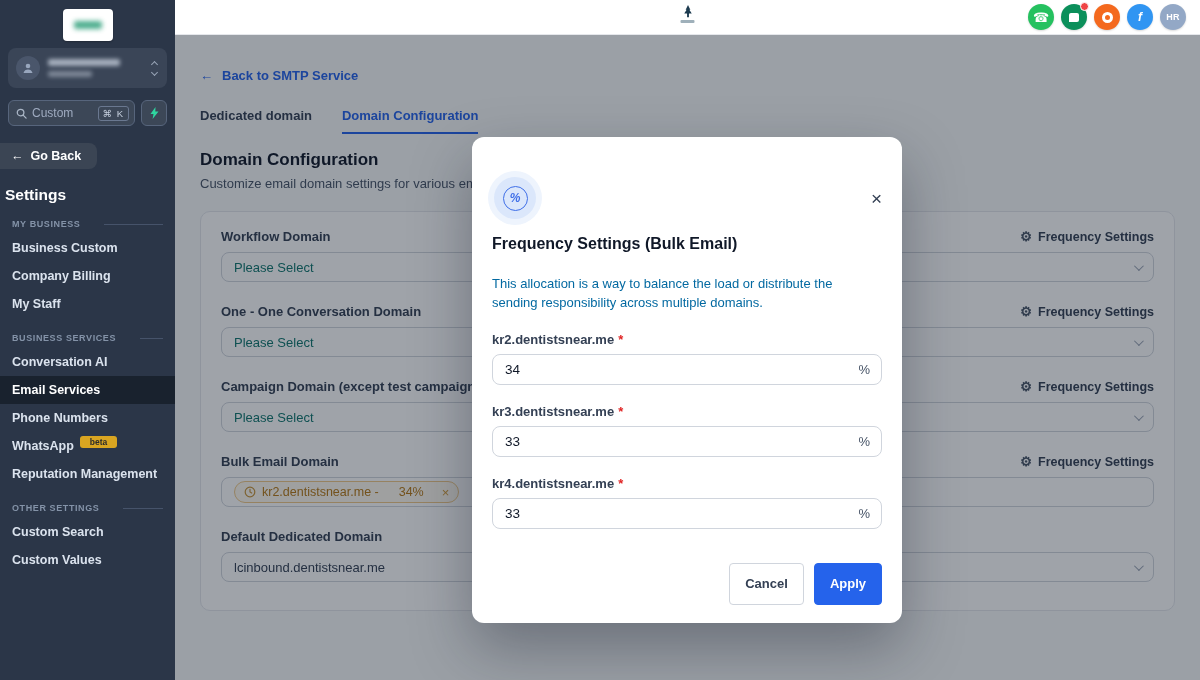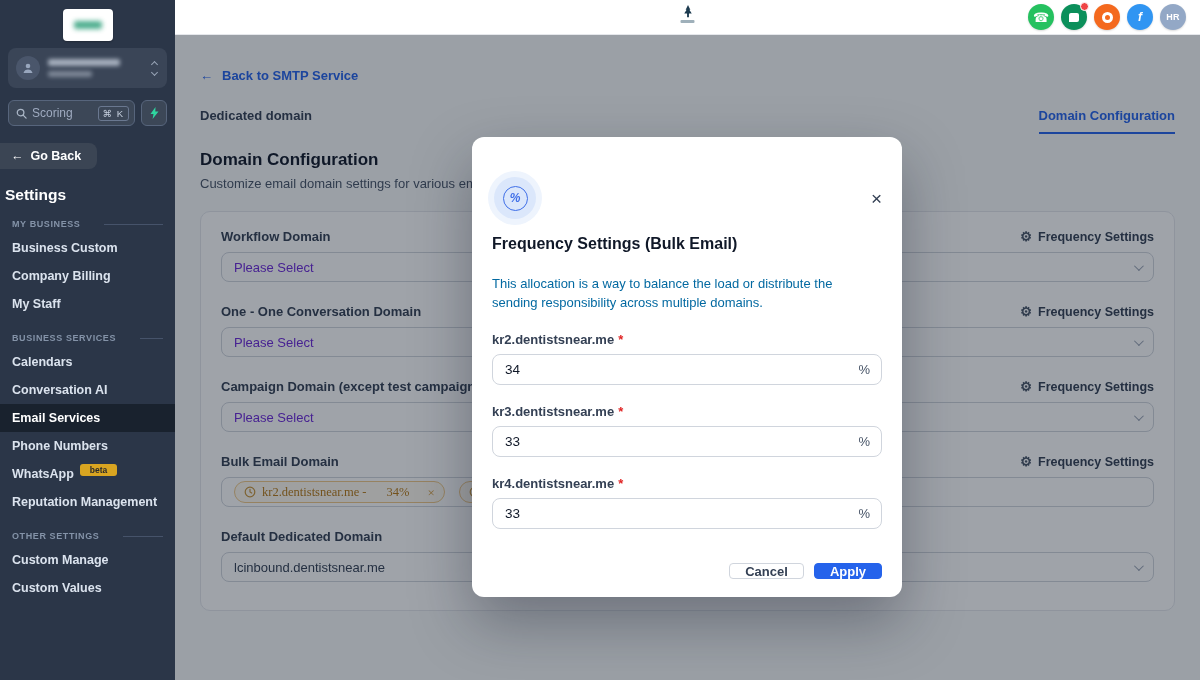--- a/index.html
+++ b/index.html
@@ -46,33 +46,33 @@
   .c-gb { background:#0b8f5a; }
   .gb-bubble { width:10px; height:9px; background:#fff; border-radius:2px 2px 2px 0; }
   .red-dot { position:absolute; top:-2px; right:-2px; width:9px; height:9px; background:#ef4444; border:1.5px solid #fff; border-radius:50%; }
   .c-or { background:#f4691e; }
   .or-ring { width:11px; height:11px; border:3px solid #fff; border-radius:50%; }
   .c-bl { background:#3095f2; color:#fff; font-size:12px; font-weight:bold; font-style:italic; }
   .c-av { background:#93a8c6; color:#fff; font-size:9px; font-weight:bold; letter-spacing:.3px; }
 
   .content { flex:1; padding:31px 25px 0; position:relative; }
   .back-link { display:inline-flex; align-items:center; gap:9px; color:#2563eb; font-size:13px; font-weight:600; cursor:pointer; }
-  .tabs { display:flex; gap:30px; margin-top:24px;justify-content:space-between; }
+  .tabs { display:flex; gap:30px; margin-top:24px; }
   .tab { font-size:13px; font-weight:600; color:#344054; padding-bottom:9px; cursor:pointer; }
   .tab.active { color:#2563eb; border-bottom:2px solid #2563eb; }
   .page-title { margin-top:16px; font-size:17px; font-weight:bold; color:#101828; }
   .page-sub { margin-top:6px; font-size:13px; color:#475467; }
   .card { margin-top:20px; background:#fff; border:1px solid #e4e7ec; border-radius:10px; padding:17px 20px 6px; }
   .row { margin-bottom:22px; }
   .row-head { display:flex; align-items:center; justify-content:space-between; margin-bottom:8px; }
   .f-label { font-size:13px; font-weight:600; color:#344054; }
   .freq-link { display:inline-flex; align-items:center; gap:6px; font-size:12.5px; font-weight:600; color:#344054; cursor:pointer; }
   .gear { font-size:13px; color:#475467; line-height:1; }
   .select { height:30px; border:1px solid #d0d5dd; border-radius:8px; background:#fff; display:flex; align-items:center; padding:0 12px; gap:6px; cursor:pointer; }
-  .placeholder { flex:1; font-size:13px; color:#6d28d9; }
+  .placeholder { flex:1; font-size:13px; color:#0f766e; }
   .sel-value { flex:1; font-size:13px; color:#344054; }
   .chevron { width:7px; height:7px; border-right:1.6px solid #98a2b3; border-bottom:1.6px solid #98a2b3; transform:rotate(45deg) translateY(-2px); flex-shrink:0; }
   .pill { display:inline-flex; align-items:center; gap:6px; height:22px; padding:0 9px; border:1px solid #f0c987; background:#fffaf0; border-radius:12px; font-size:12.5px; color:#b77916; margin-right:8px; white-space:nowrap; }
   .pill .pct { margin-left:14px; }
   .pill .pill-x { margin-left:12px; color:#d29b3a; font-size:13px; cursor:pointer; line-height:1; }
 
   
   .overlay { position:absolute; left:0; top:35px; right:0; bottom:0; background:rgba(16,24,40,.40); z-index:10; }
   .modal { position:absolute; left:297px; top:137px; width:430px; background:#fff; border-radius:12px; box-shadow:0 25px 60px rgba(16,24,40,.35); z-index:20; padding:40px 20px 18px; }
   .modal-head { display:flex; align-items:flex-start; justify-content:space-between; }
@@ -81,21 +81,21 @@
   .modal-close { font-size:19px; color:#344054; cursor:pointer; line-height:1; margin-top:12px; }
   .modal-title { margin-top:16px; font-size:16px; font-weight:bold; color:#101828; }
   .modal-desc { margin-top:22px; font-size:13px; color:#0369a1; line-height:1.45; width:370px; }
   .m-field { margin-top:19px; }
   .m-label { font-size:13px; font-weight:600; color:#344054; margin-bottom:7px; }
   .req { color:#e02424; margin-left:4px; }
   .input-wrap { position:relative; }
   .m-input { width:100%; height:31px; border:1px solid #d0d5dd; border-radius:8px; padding:0 26px 0 12px; font-size:13.5px; color:#101828; font-family:"Liberation Sans", sans-serif; outline:none; }
   .suffix { position:absolute; right:12px; top:50%; transform:translateY(-50%); font-size:13px; color:#475467; }
   .modal-foot { display:flex; justify-content:flex-end; gap:10px; margin-top:34px; }
-  .btn { height:16px; border-radius:4px; font-size:13px; font-weight:600; padding:0 15px; cursor:pointer; font-family:"Liberation Sans", sans-serif; }
+  .btn { height:42px; border-radius:4px; font-size:13px; font-weight:600; padding:0 15px; cursor:pointer; font-family:"Liberation Sans", sans-serif; }
   .btn-cancel { background:#fff; border:1px solid #d0d5dd; color:#344054; }
   .btn-apply { background:#2563eb; border:1px solid #2563eb; color:#fff; }
 </style>
 </head>
 <body>
 
 <div class="app">
 
   <aside class="sidebar">
     <div class="logo-box">
@@ -120,21 +120,21 @@
           <span class="chev-dn"></span>
       </div>
     </div>
 
     <div class="search-row">
       <div class="search-box">
         <svg width="11" height="11" viewBox="0 0 12 12">
             <circle cx="5" cy="5" r="3.6" fill="none" stroke="#aab6c6" stroke-width="1.4"></circle>
             <path d="M8 8l3 3" stroke="#aab6c6" stroke-width="1.4" stroke-linecap="round"></path>
           </svg>
-        <span class="search-ph">Scoring</span>
+        <span class="search-ph">Custom</span>
         <span class="kbd">⌘ K</span>
       </div>
       <div class="bolt-btn">
         <svg width="11" height="12" viewBox="0 0 11 12">
             <path d="M6.5 0 1.5 7h3L3.6 12 9.5 4.6h-3.2z" fill="#2fd6a0"></path>
           </svg>
       </div>
     </div>
 
     <div class="goback">
@@ -149,34 +149,33 @@
         <span class="rule"></span>
     </div>
     <div class="side-item">Business Custom</div>
     <div class="side-item">Company Billing</div>
     <div class="side-item">My Staff</div>
 
     <div class="sec-label">
       <span>BUSINESS SERVICES</span>
         <span class="rule"></span>
     </div>
-    <div class="side-item">Calendars</div>
     <div class="side-item">Conversation AI</div>
     <div class="side-item active">Email Services</div>
     <div class="side-item">Phone Numbers</div>
     <div class="side-item">
       <span>WhatsApp</span><span class="beta-badge">beta</span>
     </div>
     <div class="side-item">Reputation Management</div>
 
     <div class="sec-label">
       <span>OTHER SETTINGS</span>
         <span class="rule"></span>
     </div>
-    <div class="side-item">Custom Manage</div>
+    <div class="side-item">Custom Search</div>
     <div class="side-item">Custom Values</div>
   </aside>
 
   <div class="main">
 
     <div class="topbar">
       <div class="brand">
         <svg width="15" height="15" viewBox="0 0 16 16">
             <path d="M8 1 10.5 6h-1L12 10H9v4H7v-4H4l2.5-4h-1z" fill="#1d3b4f"></path>
           </svg>
@@ -259,21 +258,21 @@
         </div>
 
         <div class="row">
           <div class="row-head">
             <span class="f-label">Bulk Email Domain</span>
             <span class="freq-link">
               <span class="gear">⚙</span>
               <span>Frequency Settings</span>
             </span>
           </div>
-          <div class="select" style="overflow:hidden;font-family:Liberation Serif, serif;">
+          <div class="select" style="overflow:hidden;">
             <span class="pill">
               <svg width="12" height="12" viewBox="0 0 12 12">
                   <circle cx="6" cy="6" r="4.8" fill="none" stroke="#c9953a" stroke-width="1.2"></circle>
                   <path d="M6 3.4V6l1.7 1" stroke="#c9953a" stroke-width="1.2" fill="none" stroke-linecap="round"></path>
                 </svg>
               <span>kr2.dentistsnear.me -</span>
               <span class="pct">34%</span>
               <span class="pill-x">×</span>
             </span>
             <span class="pill">

